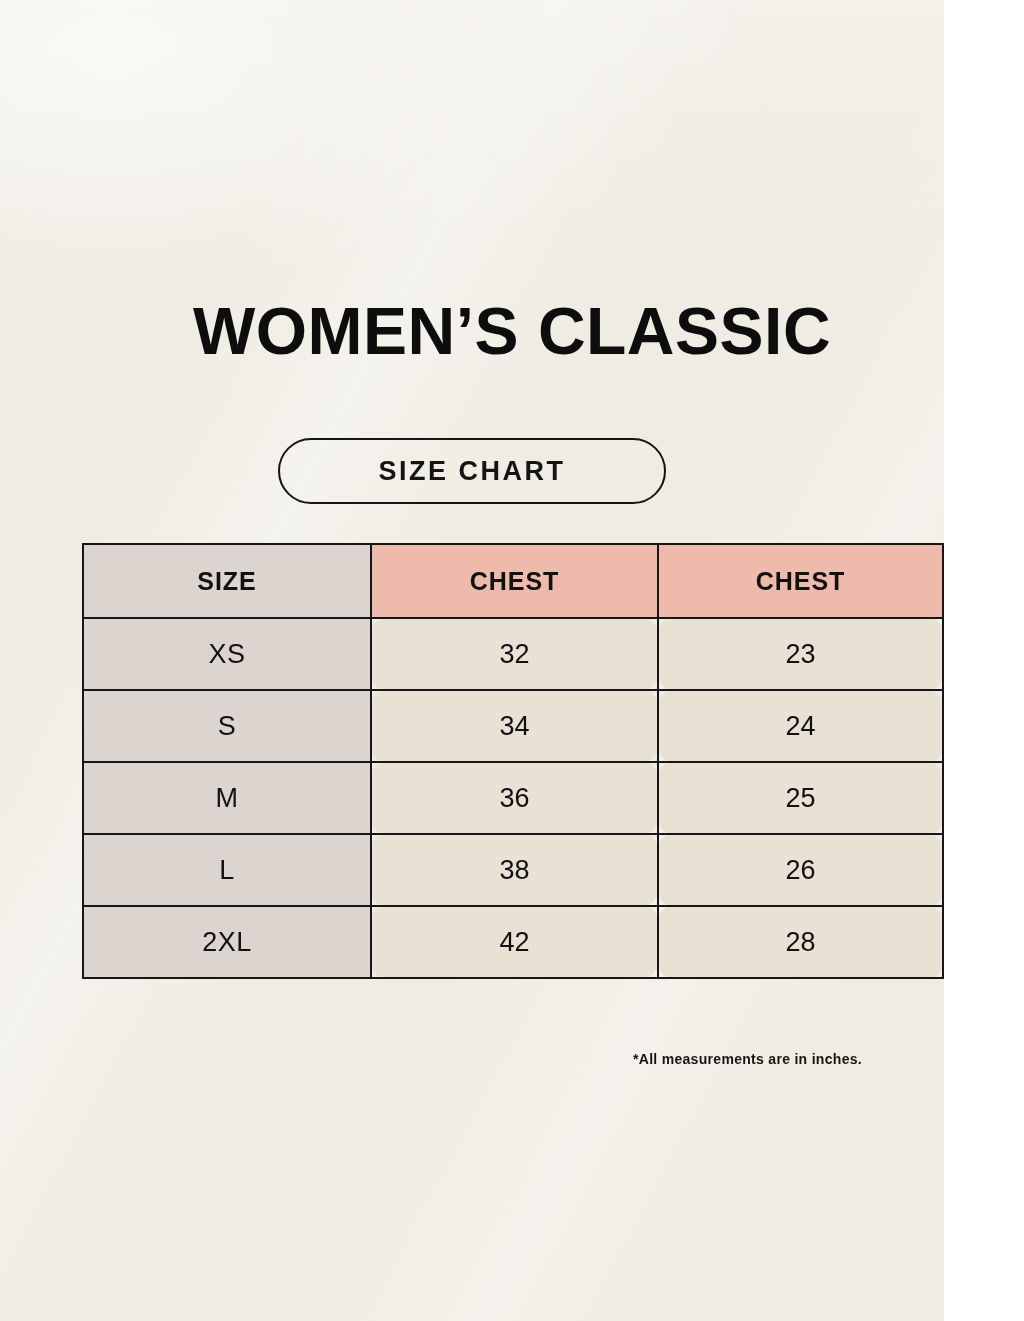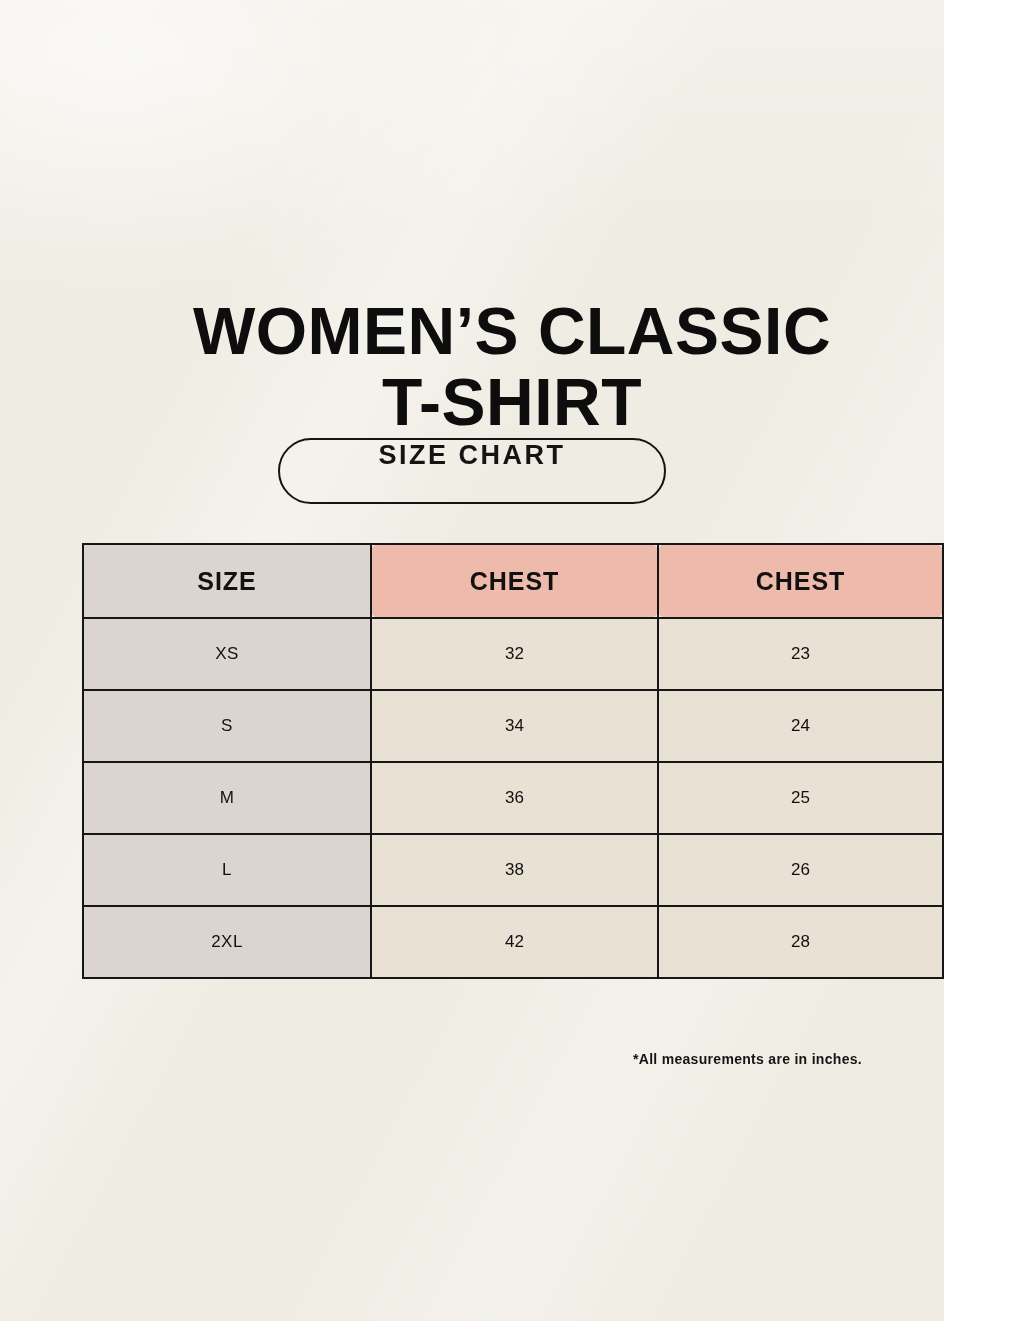--- a/index.html
+++ b/index.html
@@ -46,21 +46,21 @@
     top: 438px;
     left: 50%;
     transform: translateX(-50%);
     width: 388px;
     height: 66px;
     box-sizing: border-box;
     border: 2.5px solid #141414;
     border-radius: 40px;
     background: transparent;
     display: flex;
-    align-items: flex-start;
+    align-items: center;
     justify-content: center;
     font-size: 27px;
     font-weight: 700;
     letter-spacing: 2.5px;
     color: #141414;
   }
 
   table.size-table {
     position: absolute;
     top: 543px;
@@ -78,30 +78,30 @@
     margin-top: 35px;
   }
   table.size-table th {
     height: 72px;
     font-size: 25px;
     font-weight: 700;
     letter-spacing: 1px;
   }
   table.size-table td {
     height: 70px;
-    font-size: 17px;
+    font-size: 27px;
     font-weight: 400;
   }
   .col-size-w  { width: 288px; }
   .col-chest-w { width: 287px; }
   .col-length-w{ width: 285px; }
 
   th.col-size, td.col-size { background-color: #dcd5cf; }
-  th.col-accent            { background-color: #edbaab; border-radius: 8px; }
-  td.data-cell             { background-color: #e9e1d4; }
+  th.col-accent            { background-color: #edbaab; }
+  td.data-cell             { background-color: #e9e1d4; border-radius: 15px; }
   td.size-label {
     font-size: 25px;
     font-weight: 700;
     letter-spacing: 0.5px;
   }
 
   .footnote {
     position: absolute;
     top: 1051px;
     right: 82px;
@@ -111,21 +111,20 @@
     color: #141414;
   }
 </style>
 </head>
 <body>
 
 <div class="page">
 
   <h1 class="title">
     <span class="line">WOMEN’S CLASSIC</span>
-    <span class="line">T-SHIRT</span>
   </h1>
 
   <div class="badge">
     <span>SIZE CHART</span>
   </div>
 
   <table class="size-table">
     <colgroup>
       <col class="col-size-w">
       <col class="col-chest-w">

